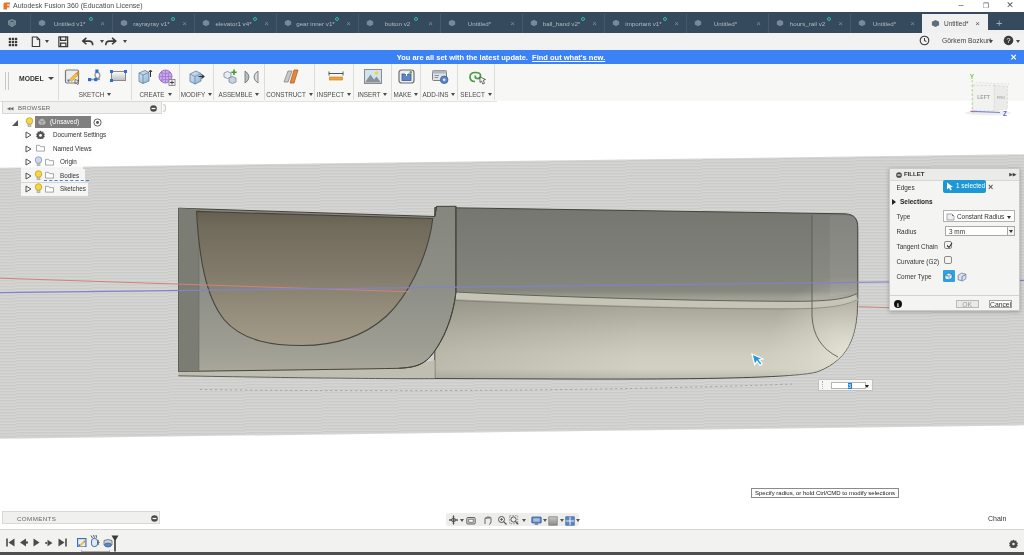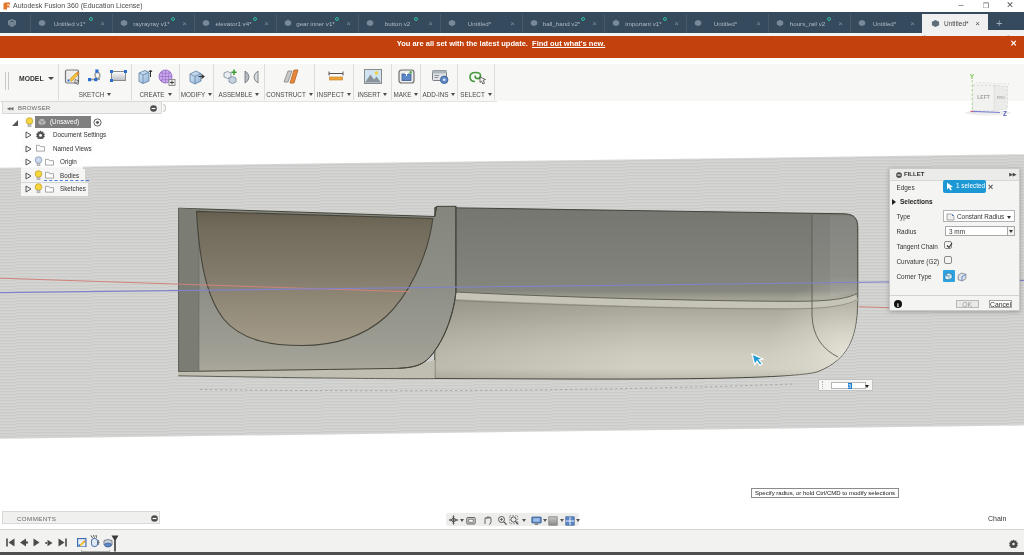--- a/index.html
+++ b/index.html
@@ -17,21 +17,21 @@
 .tab .dot{position:absolute;top:3px;width:4px;height:4px;border:1px solid #2fbfa0;border-radius:50%;}
 .tab .tx{position:absolute;right:7px;top:5.5px;font-size:8px;color:#7d8f9d;line-height:8px;}
 #activetab{position:absolute;left:922px;top:2px;width:66px;height:19px;background:#f0f0f0;color:#444;font-size:6.5px;}
 #plustab{position:absolute;left:996px;top:5px;color:#9fb0bd;font-size:11px;}
 
 #qat{left:0;top:33px;width:1024px;height:17px;background:#f2f2f2;}
 #qat svg{position:absolute;top:2px;}
 .caret{width:0;height:0;border-left:2.5px solid transparent;border-right:2.5px solid transparent;border-top:3px solid #444;position:absolute;}
 #user{position:absolute;top:3.5px;left:942px;font-size:6.8px;color:#444;}
 
-#greenbar{left:0;top:36px;width:1024px;height:22px;background:#c2410c;color:#fff;font-size:7.5px;font-weight:bold;}
+#greenbar{left:0;top:50px;width:1024px;height:22px;background:#3b82f6;color:#fff;font-size:7.5px;font-weight:bold;}
 #greenbar .msg{position:absolute;left:-22px;right:0;top:3px;text-align:center;}
 #greenbar .gx{position:absolute;right:7px;top:3px;font-size:8px;font-weight:bold;}
 
 #ribbon{left:0;top:64px;width:1024px;height:37px;background:#f7f7f6;}
 .grp{position:absolute;top:0;height:36px;border-right:1px solid #dcdcda;}
 .glabel{position:absolute;bottom:2px;left:0;right:0;text-align:center;font-size:6.3px;color:#4a4a4a;white-space:nowrap;}
 .glabel:after{content:"";display:inline-block;margin-left:3px;margin-bottom:1px;border-left:2.5px solid transparent;border-right:2.5px solid transparent;border-top:3px solid #4a4a4a;}
 #modelbtn{position:absolute;left:19px;top:11px;font-size:6.8px;color:#333;font-weight:bold;}
 #modelbtn:after{content:"";display:inline-block;margin-left:4px;margin-bottom:1px;border-left:3px solid transparent;border-right:3px solid transparent;border-top:3.5px solid #444;}
 .ric{position:absolute;top:4px;}

